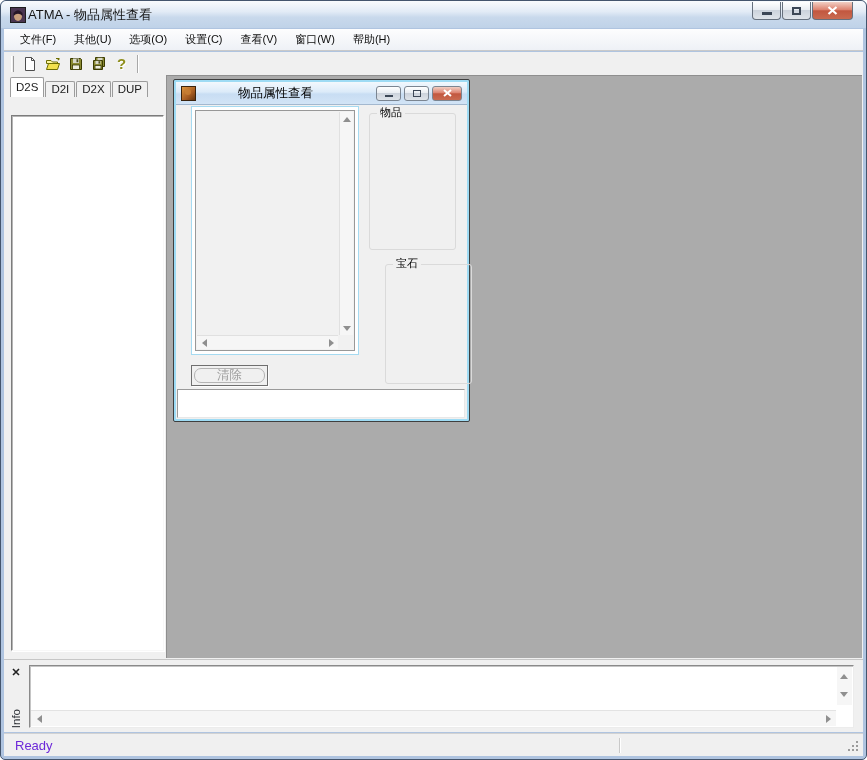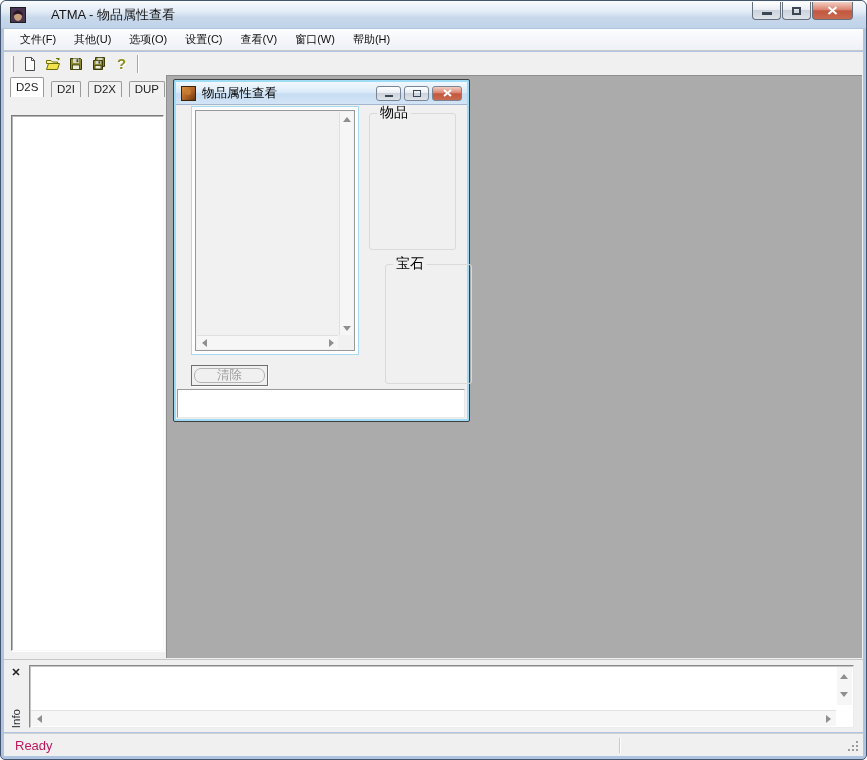--- a/index.html
+++ b/index.html
@@ -6,21 +6,21 @@
   html,body { background:#ffffff; }
   body { font-family:"Liberation Sans","DejaVu Sans",sans-serif; font-size:12px; color:#111; }
 
   .window { position:relative; width:867px; height:760px; background:#afc4e0;
             border:1px solid #44556d; border-radius:6px 6px 5px 5px; overflow:hidden; }
 
   
   .titlebar { position:absolute; left:0; top:0; width:100%; height:27px;
               background:linear-gradient(180deg,#f9fbfd 0%,#e2ebf6 40%,#c9d9ec 60%,#bfd2e8 100%);
               border-radius:5px 5px 0 0; display:flex; align-items:center; padding-left:9px; }
-  .title-text { margin-left:25px; font-size:13px; color:#151515; }
+  .title-text { margin-left:2px; font-size:13px; color:#151515; }
   .caption-buttons { position:absolute; top:1px; right:13px; display:flex; gap:1px; }
   .cap-btn { width:29px; height:18px; border:1px solid #66707d; border-top:none;
              border-radius:0 0 4px 4px; background:linear-gradient(#ffffff,#e9edf2 45%,#ccd3dc 50%,#dfe4ea);
              display:flex; align-items:center; justify-content:center; cursor:default; }
   .cap-btn.close { width:41px; background:linear-gradient(#f1cfc4,#dd8370 45%,#c2573f 52%,#c96a50); }
   .glyph-min { display:block; width:10px; height:3px; background:#3c4756; margin-top:5px; }
   .glyph-restore { display:block; width:9px; height:8px; border:2px solid #3c4756; background:transparent; }
 
   
   .menubar { position:absolute; top:28px; left:3px; right:3px; height:22px;
@@ -37,39 +37,39 @@
   .help-q { font-size:15px; font-weight:bold; color:#8e8e1c; text-shadow:1px 1px 0 #ffffff; }
 
   
   .workspace { position:absolute; top:74px; left:3px; right:3px; height:584px; background:#f0f0f0; }
 
   
   .left-panel { position:absolute; left:5px; top:2px; width:157px; bottom:2px; background:#f0f0f0; }
   .lp-header { height:18px; display:flex; align-items:center; padding:0 5px;
                background:linear-gradient(#f6f9fc,#e2e8f1); color:#33383f; font-size:12px; }
   .lp-close { margin-left:auto; width:12px; height:12px; display:flex; align-items:center; justify-content:center; cursor:default; }
-  .lp-tabs { height:20px; display:flex; align-items:flex-end; padding-left:1px; position:relative;justify-content:space-between; }
+  .lp-tabs { height:20px; display:flex; align-items:flex-end; padding-left:1px; position:relative; }
   .tab { border:1px solid #9b9b9b; border-bottom:none; border-radius:2px 2px 0 0; background:#f1f1f1;
          font-size:11.5px; color:#1c1c1c; padding:1px 5px 1px 5px; height:16px; margin-right:1px; cursor:default; }
   .tab.active { background:#ffffff; height:20px; padding-top:3px; z-index:2; }
   .lp-list { position:absolute; left:2px; right:2px; top:38px; bottom:6px; background:#ffffff;
              border:1px solid; border-color:#7c7c7c #f8f8f8 #f8f8f8 #7c7c7c;
              box-shadow:inset 1px 1px 0 rgba(90,90,90,.45), 1px 1px 0 #ffffff; }
 
   
   .mdi { position:absolute; left:162px; top:0; right:1px; bottom:1px; background:#ababab;
          border-top:1px solid #8f8f8f; border-left:1px solid #8f8f8f; }
 
   
   .child { position:absolute; left:6px; top:3px; width:297px; height:343px;
            border:1px solid #3f3f3f; background:#9edbf4; padding:2px; border-radius:2px; }
   .child-inner { width:100%; height:100%; background:#f0f0f0; display:flex; flex-direction:column; }
   .child-titlebar { height:23px; flex:0 0 23px; display:flex; align-items:center; padding:0 5px;
                     background:linear-gradient(#f2f8fd,#dcebf9 45%,#c8ddf3 55%,#d2e4f6);
-                    border-bottom:1px solid #a3b8cf; }
+                    border-bottom:1px solid #a3b8cf;gap:36px; }
   .child-title { margin-left:6px; font-size:12.5px; color:#000; }
   .child-caps { margin-left:auto; display:flex; gap:3px; align-items:center; }
   .ccap { width:25px; height:15px; border:1px solid #7b8591; border-radius:3px;
           background:linear-gradient(#ffffff,#e9edf2 45%,#ccd3dc 50%,#dfe4ea);
           display:flex; align-items:center; justify-content:center; cursor:default; }
   .ccap.close { width:30px; background:linear-gradient(#f1cfc4,#dd8370 45%,#c2573f 52%,#c96a50); }
   .ccap .glyph-min { width:8px; height:2px; margin-top:5px; }
   .ccap .glyph-restore { width:8px; height:7px; border-width:1.5px; }
   .child-client { position:relative; flex:1; }
 
@@ -89,21 +89,21 @@
 
   
   .clear-btn { position:absolute; left:15px; top:260px; width:77px; height:21px;
                background:#f0f0f0; border:1px solid #6f6f6f; box-shadow:1px 1px 0 #fdfdfd; }
   .clear-inner { position:absolute; inset:2px; border:1px solid #b4b4b4; border-radius:7px;
                  display:flex; align-items:center; justify-content:center; color:#9d9d9d; font-size:12.5px; }
 
   
   .groupbox { position:absolute; border:1px solid #dadada; border-radius:3px; }
   .groupbox > span { position:absolute; top:-9px; left:7px; background:#f0f0f0; padding:0 3px;
-                     font-size:14px; color:#000; line-height:15px; }
+                     font-size:11px; color:#000; line-height:15px; }
   .gb-item { left:193px; top:8px; width:87px; height:137px; }
   .gb-gem  { left:209px; top:159px; width:87px; height:120px; }
 
   .child-strip { position:absolute; left:1px; right:2px; top:284px; height:29px; background:#ffffff;
                  border:1px solid; border-color:#9a9a9a #e8e8e8 #e8e8e8 #9a9a9a; }
 
   
   .info-panel { position:absolute; left:3px; right:3px; top:658px; height:73px; background:#f0f0f0;
                 border-top:1px solid #c6c6c6; }
   .info-gutter { position:absolute; left:5px; top:5px; bottom:3px; width:19px; }
@@ -114,21 +114,21 @@
               border:1px solid; border-color:#8a8a8a #ececec #ececec #8a8a8a;
               box-shadow:inset 1px 1px 0 rgba(90,90,90,.35); }
   .info-vbar { position:absolute; top:1px; right:1px; width:15px; height:38px; background:#f6f6f6; }
   .info-vbar .up { top:2px; } .info-vbar .down { top:20px; }
   .info-hbar { position:absolute; left:1px; right:17px; bottom:1px; height:16px; background:#f6f6f6; border-top:1px solid #e3e3e3; }
   .info-hbar .left { left:1px; top:1px; } .info-hbar .right { right:1px; top:1px; }
 
   
   .statusbar { position:absolute; left:3px; right:3px; top:732px; height:23px; background:#f0f0f0;
                border-top:1px solid #d2d2d2; display:flex; align-items:center; padding-left:11px;
-               font-size:13px; color:#be185d; }
+               font-size:13px; color:#6d28d9; }
   .sb-divider { position:absolute; left:615px; top:4px; bottom:3px; width:1px; background:#c9c9c9; box-shadow:1px 0 0 #fff; }
   .sb-grip { position:absolute; right:4px; bottom:4px; width:12px; height:12px; }
   .sb-grip::after { content:""; position:absolute; left:0; top:0; width:2px; height:2px; background:transparent;
                     box-shadow:9px 1px #9b9b9b, 9px 5px #9b9b9b, 9px 9px #9b9b9b, 5px 5px #9b9b9b, 5px 9px #9b9b9b, 1px 9px #9b9b9b; }
 </style>
 </head>
 <body>
 
 <div class="window">
 

